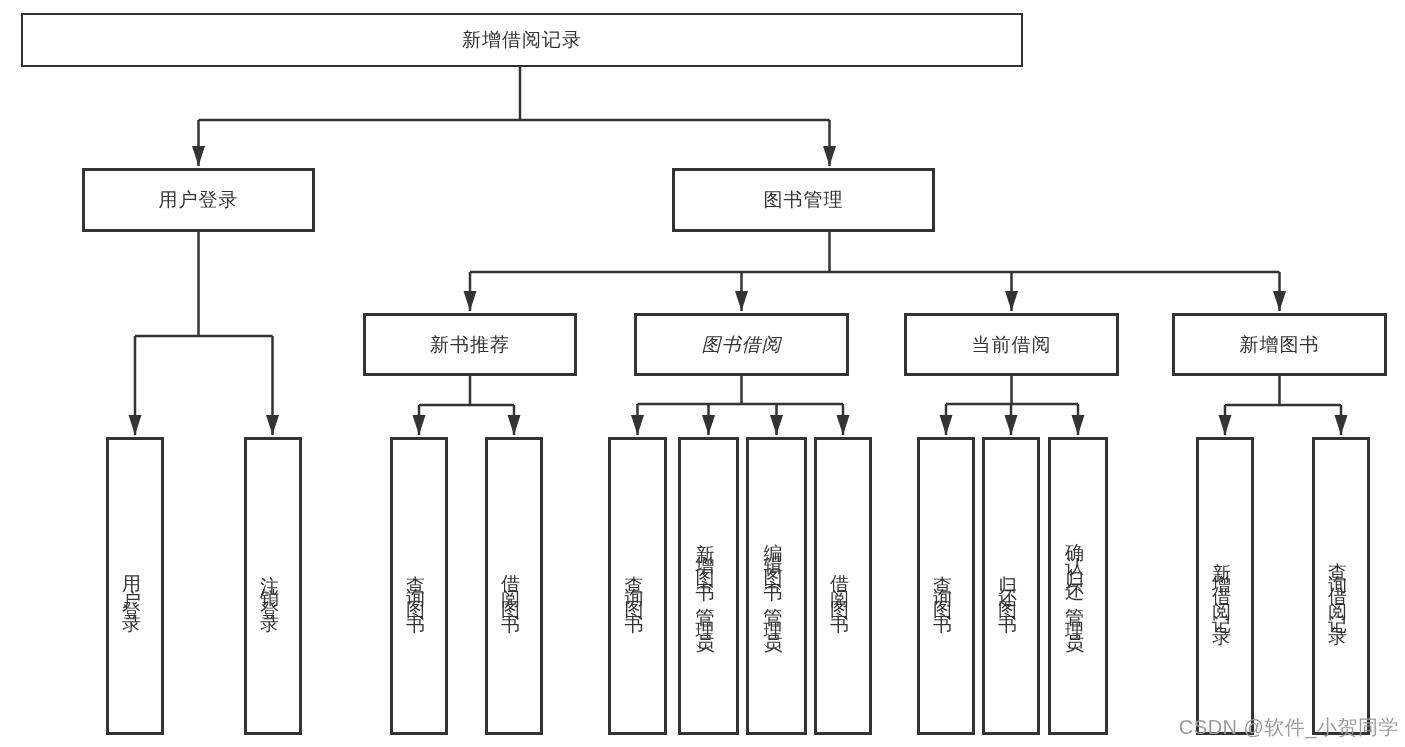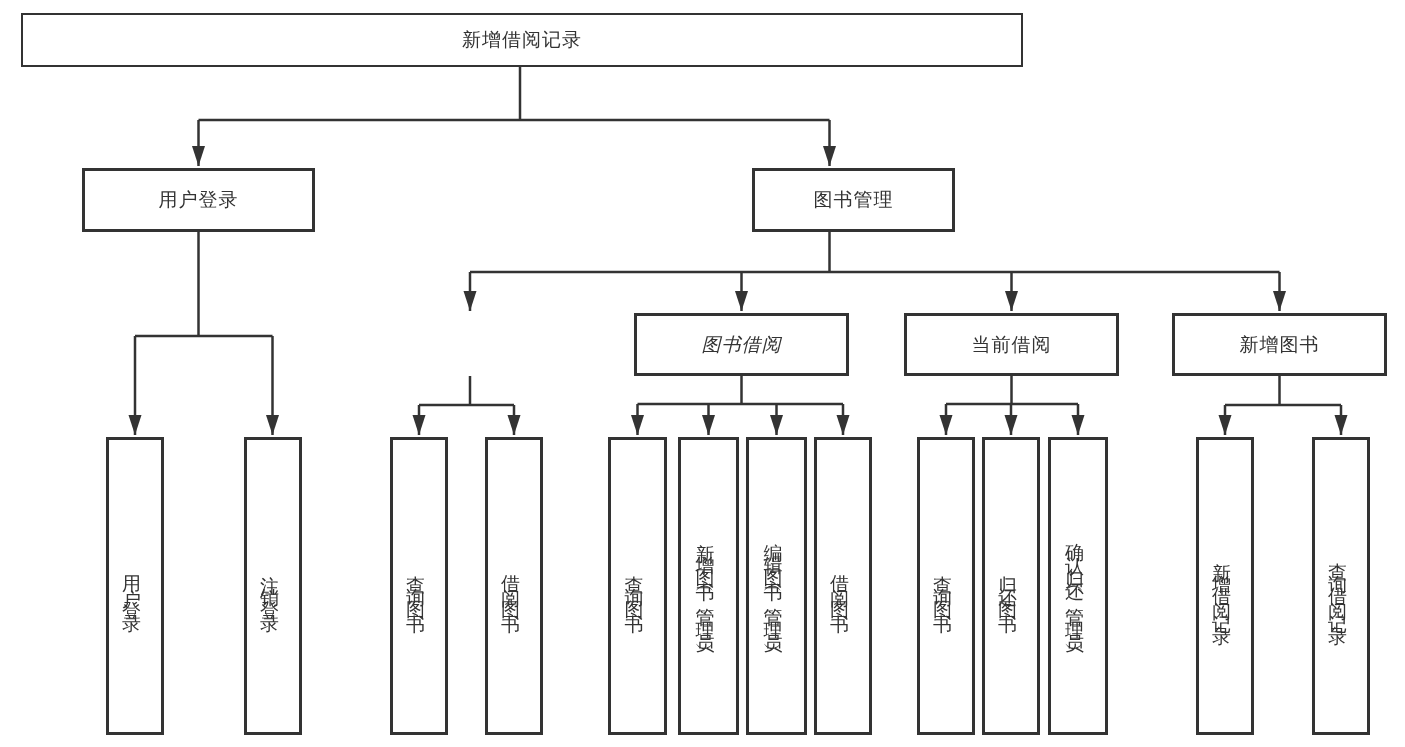--- a/index.html
+++ b/index.html
@@ -116,22 +116,23 @@
       <path d="M1279.5,376 V405"></path>
       <path d="M1225,405 H1341"></path>
       <path d="M1225,405 V435" marker-end="url(#arrowhead)"></path>
       <path d="M1341,405 V435" marker-end="url(#arrowhead)"></path>
     </g>
   </svg>
 
   <div class="node root-node">新增借阅记录</div>
 
   <div class="node" style="left:82px; top:168px; width:233px; height:64px;">用户登录</div>
-  <div class="node" style="left:752px; top:168px; width:203px; height:64px;">图书管理</div>
+  <div class="node" style="left:672px; top:168px; width:263px; height:64px;">图书管理</div>
 
+  <div class="node" style="left:363px; top:313px; width:214px; height:63px;">新书推荐</div>
   <div class="node" style="left:634px; top:313px; width:215px; height:63px;font-style:italic;">图书借阅</div>
   <div class="node" style="left:904px; top:313px; width:215px; height:63px;">当前借阅</div>
   <div class="node" style="left:1172px; top:313px; width:215px; height:63px;">新增图书</div>
 
   <div class="node leaf" style="left:106px; width:58px;">用户登录</div>
   <div class="node leaf" style="left:244px; width:58px;">注销登录</div>
 
   <div class="node leaf" style="left:390px; width:58px;">查询图书</div>
   <div class="node leaf" style="left:485px; width:58px;">借阅图书</div>
 
@@ -140,14 +141,15 @@
   <div class="node leaf" style="left:746px; width:61px;">编辑图书（管理员）</div>
   <div class="node leaf" style="left:814px; width:58px;">借阅图书</div>
 
   <div class="node leaf" style="left:917px; width:58px;">查询图书</div>
   <div class="node leaf" style="left:982px; width:58px;">归还图书</div>
   <div class="node leaf" style="left:1048px; width:60px;">确认归还（管理员）</div>
 
   <div class="node leaf" style="left:1196px; width:58px;">新增借阅记录</div>
   <div class="node leaf" style="left:1312px; width:58px;">查询借阅记录</div>
 
+  <div class="watermark">CSDN @软件_小贺同学</div>
 
 </div>
 
 </body></html>

